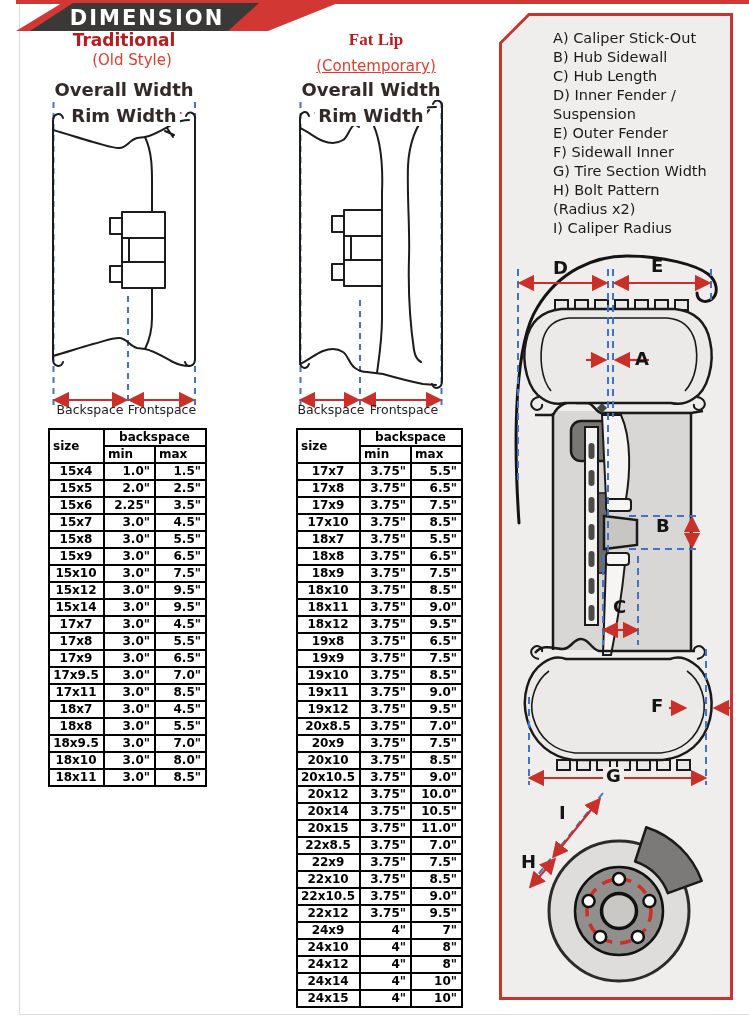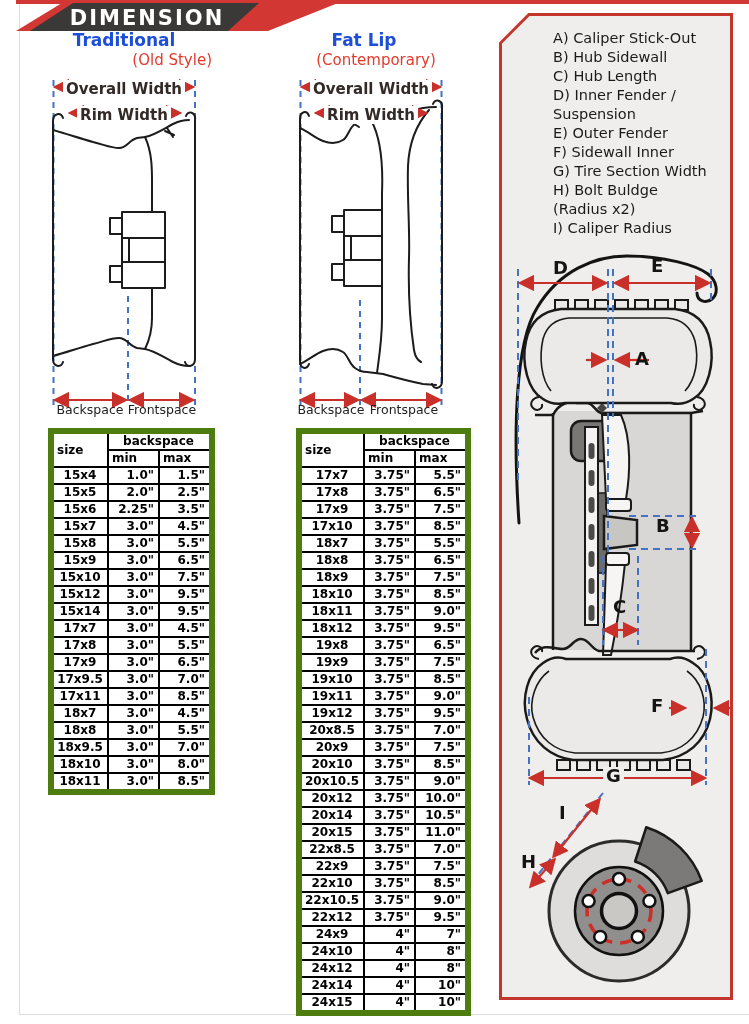--- a/index.html
+++ b/index.html
@@ -1,26 +1,26 @@
 <!DOCTYPE html>
 <html><head>
 <meta charset="utf-8">
 <style>
   html,body{margin:0;padding:0;background:#fff;}
   #page{position:relative;width:749px;height:1024px;background:#fff;overflow:hidden;
         font-family:"DejaVu Sans",sans-serif;margin-left:16px;}
   #page-frame{position:absolute;left:3px;top:2px;right:3px;bottom:9px;border:1px solid #dcdcdc;}
   #top-strip{position:absolute;left:0;top:0;width:749px;height:4px;background:#d23733;}
   .abs{position:absolute;}
-  .col-title{font-size:17px;font-weight:bold;color:#1d4ed8;text-align:center;}
+  .col-title{font-size:17px;font-weight:bold;color:#b91c1c;text-align:center;}
   .col-sub{font-size:15px;color:#e23b2c;text-align:center;}
   .wlabel{text-align:center;}
-  .wlabel span{background:#fff;padding:0 3px;font-size:15px;font-weight:600;color:#332a28;}
+  .wlabel span{background:#fff;padding:0 3px;font-size:18px;font-weight:600;color:#332a28;}
   .space-label{font-size:12.5px;color:#222;text-align:center;}
-  .dim-table{border-collapse:collapse;background:#fff;border:6px solid #4d7c0f;}
+  .dim-table{border-collapse:collapse;background:#fff;border:2px solid #4d7c0f;}
   .dim-table th,.dim-table td{border:2px solid #000;font:bold 12px/15px "DejaVu Sans",sans-serif;
       height:15px;padding:0 4px 0 3px;white-space:nowrap;color:#000;}
   .dim-table th.h-size{text-align:left;vertical-align:middle;}
   .dim-table th.h-group{text-align:center;}
   .dim-table th.h-mm{text-align:left;}
   .dim-table td.c-size{text-align:center;}
   .dim-table td.c-val{text-align:right;}
   #panel{position:absolute;left:483px;top:13px;width:268px;height:987px;}
   #panel svg{position:absolute;left:0;top:0;}
   #legend{position:absolute;left:54px;top:16px;width:172px;font-size:14.5px;line-height:19px;color:#1a1a1a;}
@@ -34,23 +34,23 @@
   <div id="page-frame"></div>
   <div id="top-strip"></div>
 
   <svg class="abs" style="left:0;top:0" width="330" height="33" viewBox="0 0 330 33">
     <polygon points="0,31 46,3 322,3 252,31" fill="#d23733"></polygon>
     <polygon points="14,31 57,3 243,3 212,31" fill="#3a3938"></polygon>
     <text x="131" y="25" text-anchor="middle" font-family="DejaVu Sans, sans-serif" font-size="21" font-weight="bold" letter-spacing="2" fill="#ffffff">DIMENSION</text>
   </svg>
 
   <div class="abs col-title" style="left:20px;top:30px;width:176px;">Traditional</div>
-  <div class="abs col-sub" style="left:20px;top:51px;width:176px;text-align:right;">(Old Style)</div>
-  <div class="abs col-title" style="left:260px;top:30px;width:176px;">Fat Lip</div>
-  <div class="abs col-sub" style="left:272px;top:51px;width:176px;">(Contemporary)</div>
+  <div class="abs col-sub" style="left:28px;top:51px;width:176px;">(Old Style)</div>
+  <div class="abs col-title" style="left:272px;top:30px;width:176px;font-family:Liberation Serif, serif;">Fat Lip</div>
+  <div class="abs col-sub" style="left:272px;top:57px;width:176px;text-decoration:underline;">(Contemporary)</div>
 
   <svg class="abs" style="left:33px;top:78px" width="150" height="330" viewBox="0 0 150 330">
     <defs>
       <marker id="tah" viewBox="0 0 10 10" refX="8" refY="5" markerWidth="7.5" markerHeight="7.5" orient="auto-start-reverse">
         <path d="M0,0L10,5L0,10z" fill="#c9302a"></path>
       </marker>
     </defs>
     <g stroke="#4472c4" stroke-width="2" stroke-dasharray="6 5">
       <line x1="4.5" y1="2" x2="4.5" y2="328"></line>
       <line x1="146" y1="2" x2="146" y2="328"></line>
@@ -519,21 +519,21 @@
 
     <div id="legend">
         <div>A) Caliper Stick-Out</div>
         <div>B) Hub Sidewall</div>
         <div>C) Hub Length</div>
         <div>D) Inner Fender /</div>
         <div>Suspension</div>
         <div>E) Outer Fender</div>
         <div>F) Sidewall Inner</div>
         <div>G) Tire Section Width</div>
-        <div>H) Bolt Buldge</div>
+        <div>H) Bolt Pattern</div>
         <div>(Radius x2)</div>
         <div>I) Caliper Radius</div>
       </div>
 
     <span class="pl" style="left:54px;top:246px;">D</span>
     <span class="pl" style="left:152px;top:244px;">E</span>
     <span class="pl" style="left:136px;top:337px;">A</span>
     <span class="pl" style="left:157px;top:504px;">B</span>
     <span class="pl" style="left:114px;top:585px;">C</span>
     <span class="pl" style="left:152px;top:684px;">F</span>

